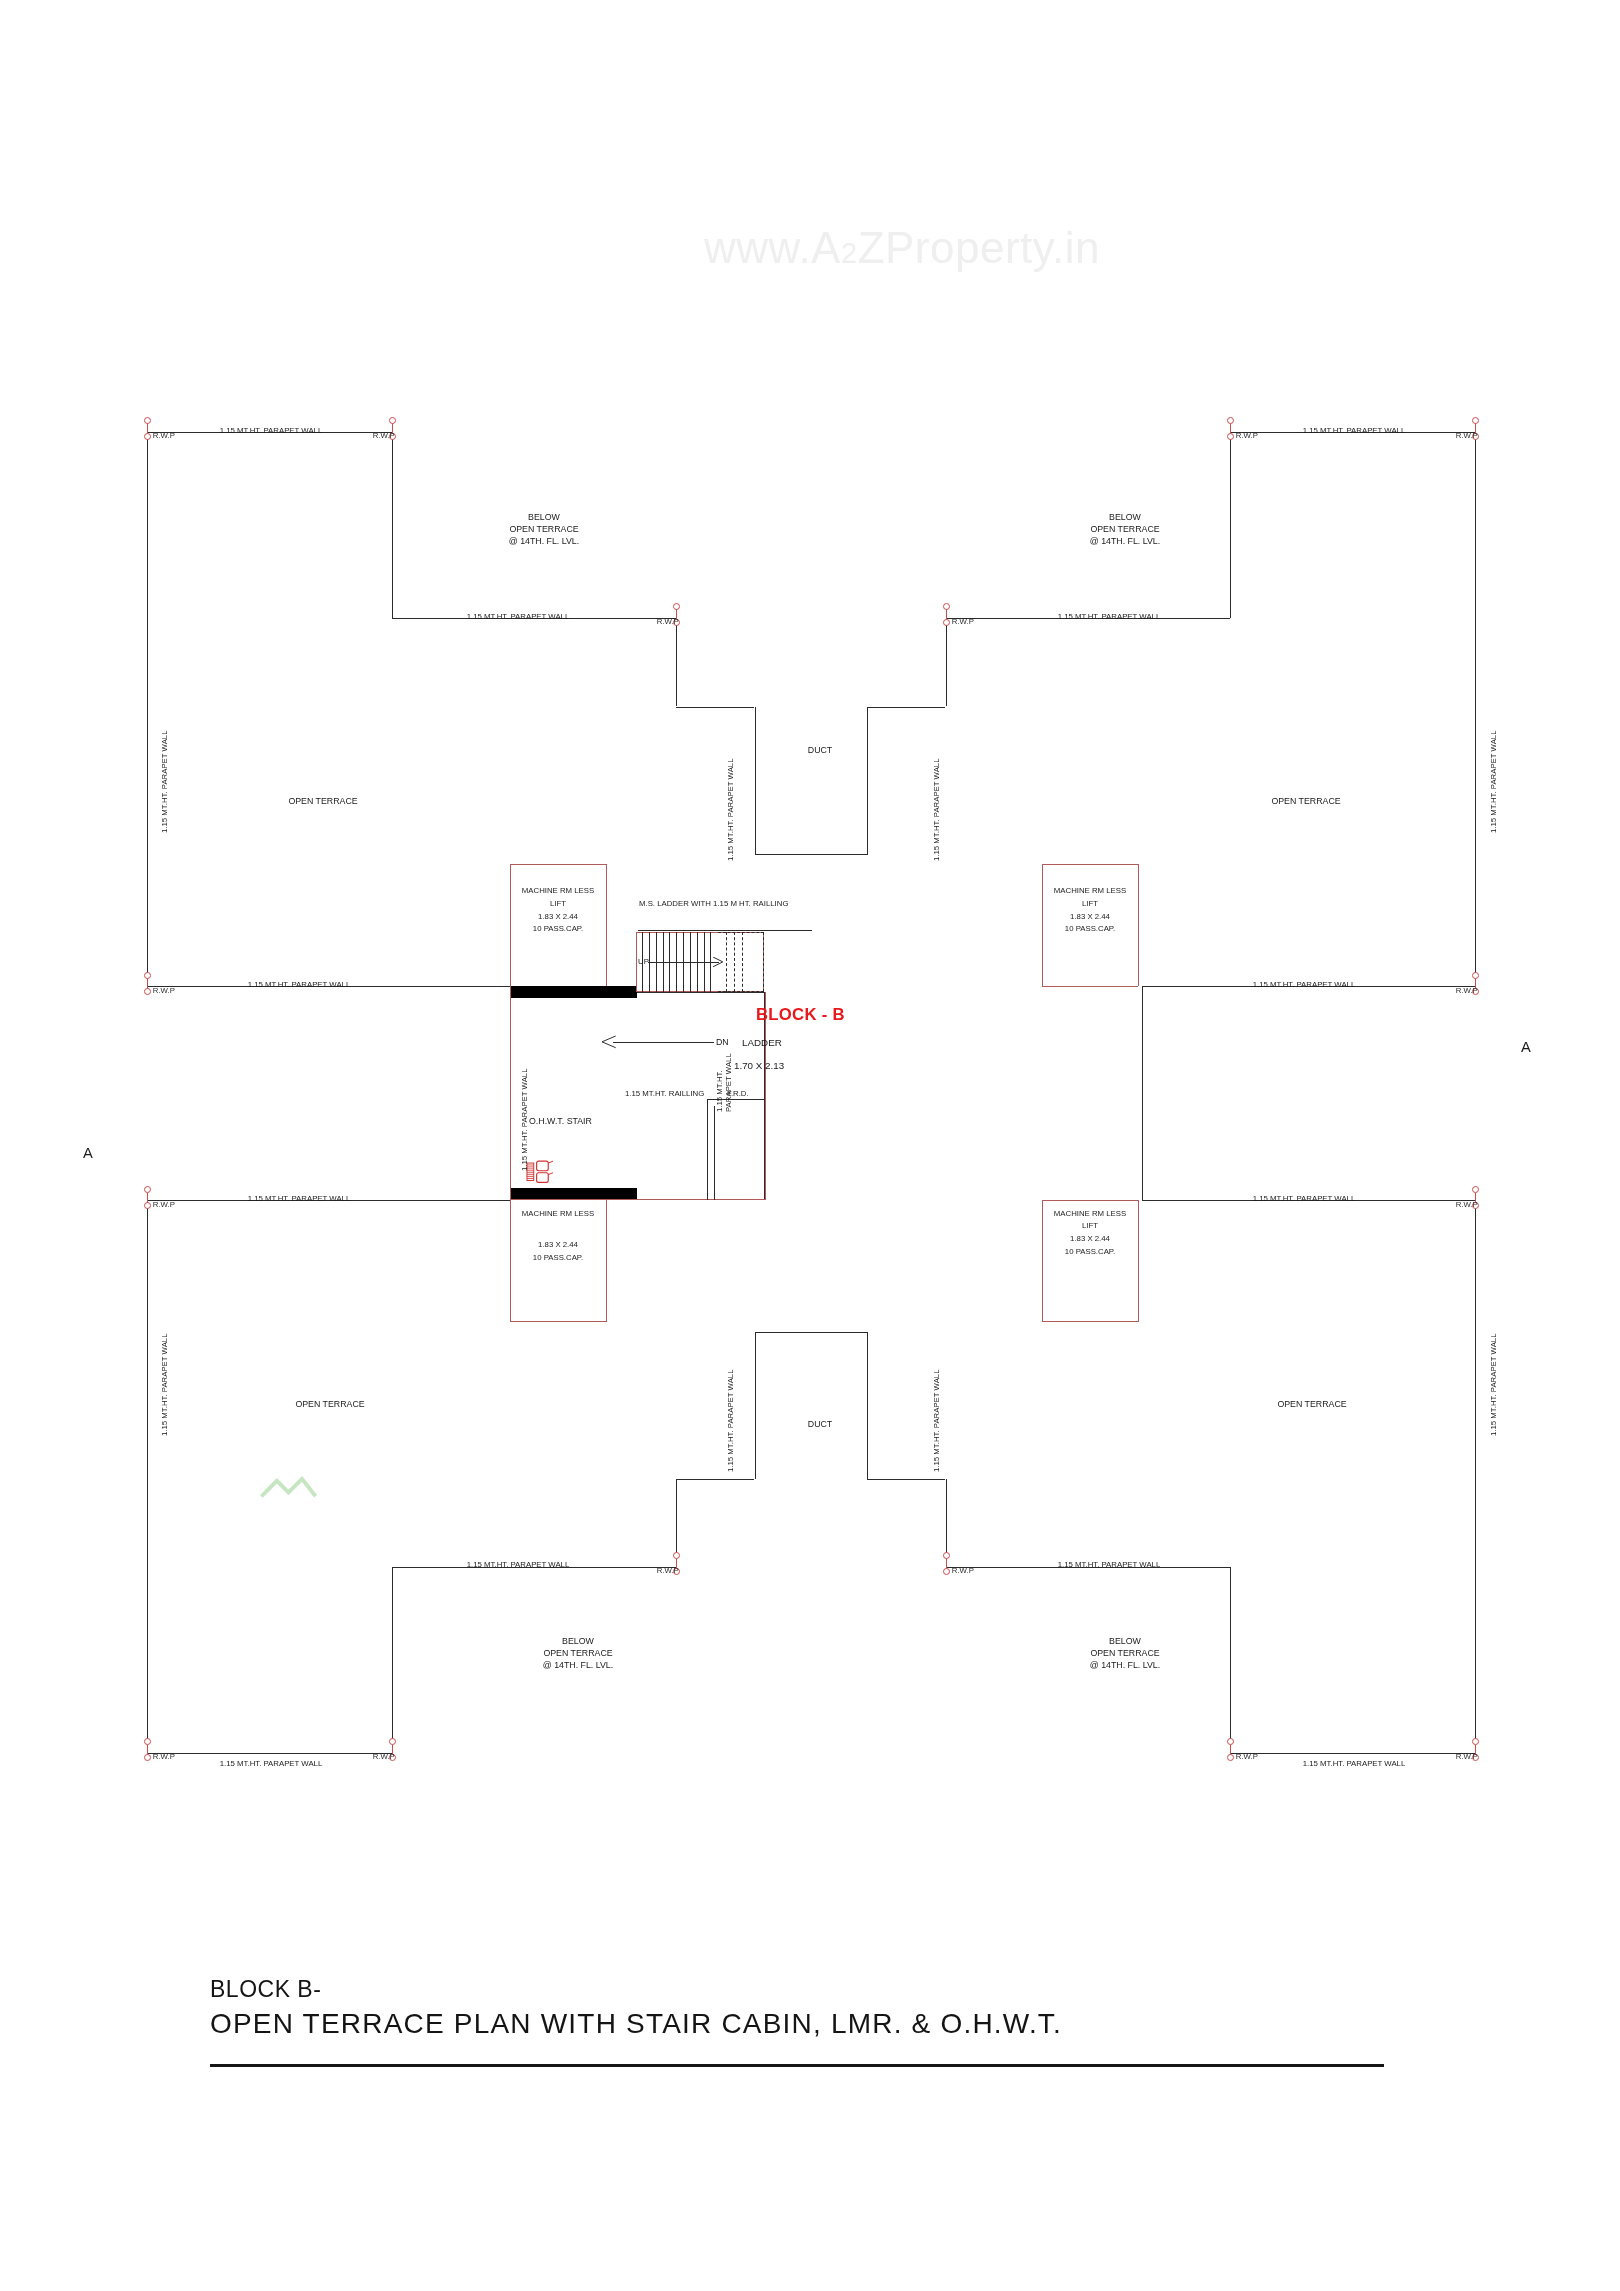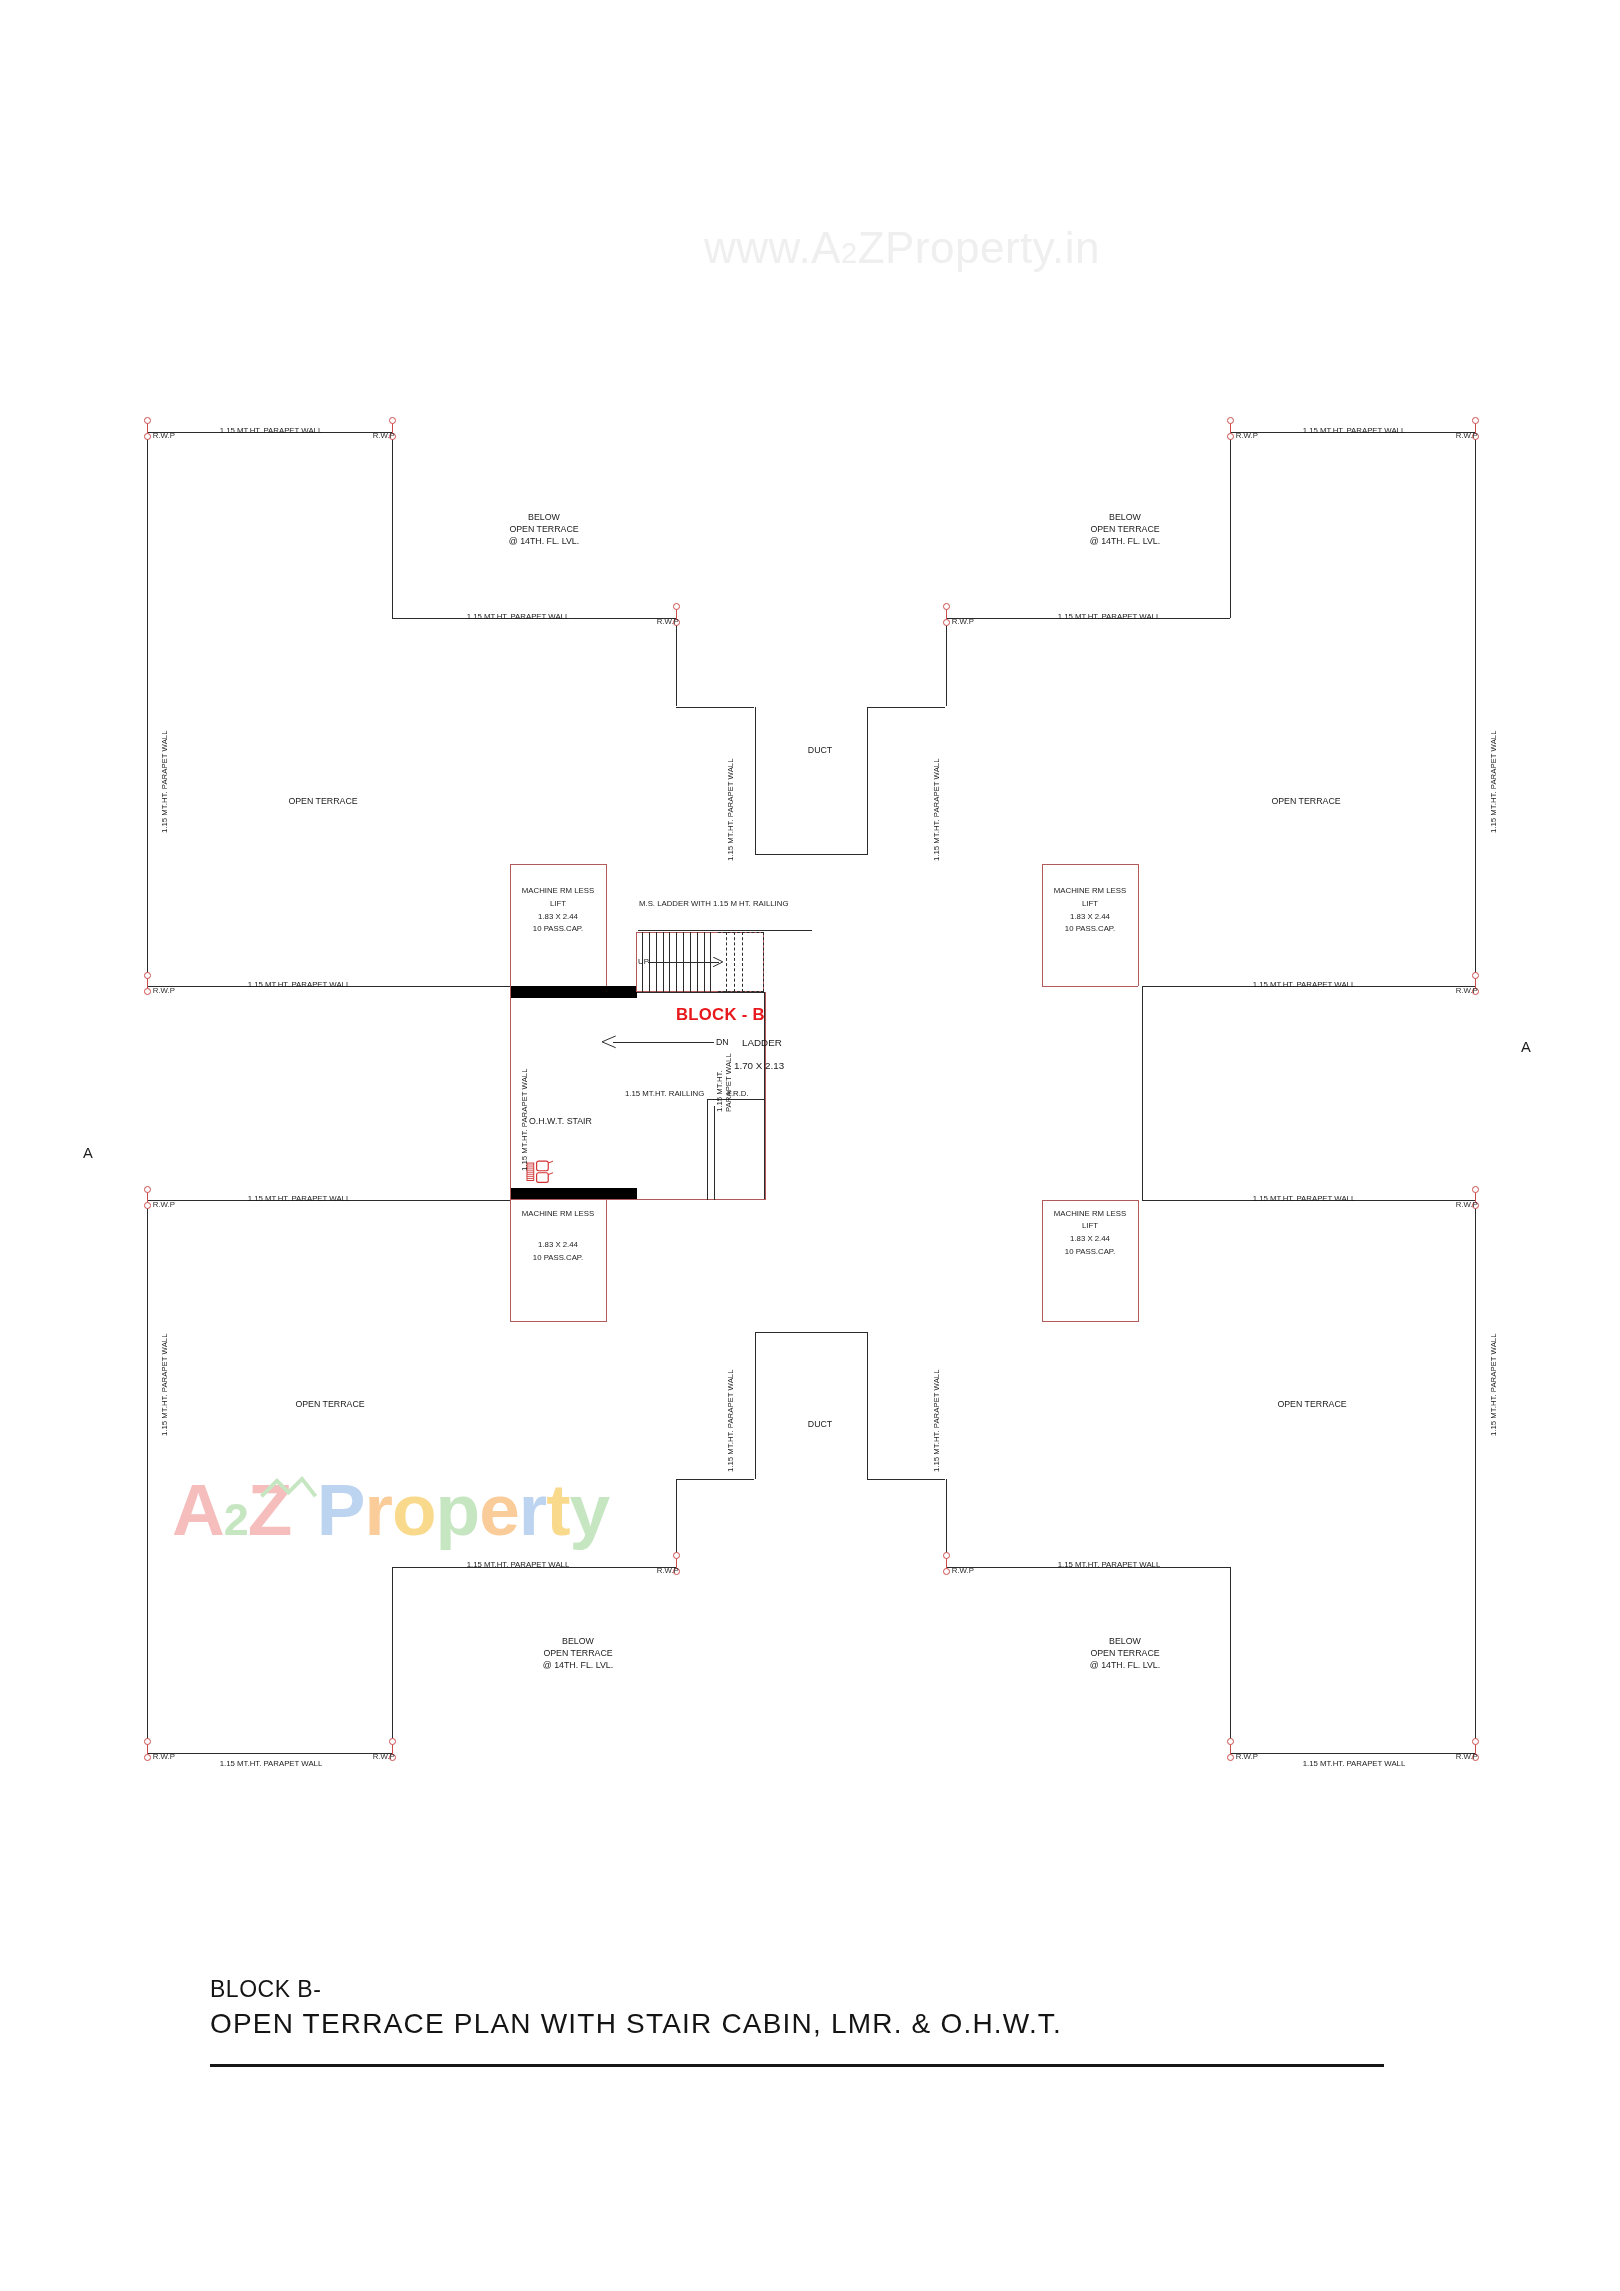--- a/index.html
+++ b/index.html
@@ -233,21 +233,20 @@
     color: #1a1a1a;
   }
 </style>
 </head>
 <body>
 
 <div id="sheet">
 
   <div class="wm-url"><span>www.A</span><sub>2</sub><span>ZProperty.in</span></div>
 
-  <div class="wm-logo"><span class="c1">A</span><sub class="c2">2</sub><span class="c3">Z</span><span style="display:inline-block;width:25.5px"></span><span class="c4">P</span><span class="c5">r</span><span class="c6">o</span><span class="c7">p</span><span class="c8">e</span><span class="c9">r</span><span class="c10">t</span><span class="c7">y</span></div>
   <svg class="wm-roof" viewBox="0 0 64 30">
     <path d="M4 22 L20 6 L32 18 L46 4 L60 22" fill="none" stroke="#c6e6c2" stroke-width="4"></path>
   </svg>
 
   <div class="ln h" style="left:147px; top:432px; width:245px;"></div>
   <div class="ln v" style="left:147px; top:432px; height:554px;"></div>
   <div class="ln v" style="left:392px; top:432px; height:186px;"></div>
   <div class="ln h" style="left:392px; top:618px; width:284px;"></div>
   <div class="ln v" style="left:676px; top:618px; height:88px;"></div>
   <div class="ln h" style="left:676px; top:707px; width:78px;"></div>
@@ -326,21 +325,21 @@
   <div class="t tiny" style="left:638px; top:956px;">UP</div>
   <div class="t tiny" style="left:639px; top:898px;">M.S. LADDER WITH 1.15 M HT. RAILLING</div>
   <div class="ln h" style="left:638px; top:930px; width:174px;"></div>
 
   <div class="ln h" style="left:613px; top:1042px; width:101px;"></div>
   <svg class="arrow-dn" style="left:601px; top:1035px; width:15.7px;" viewBox="0 0 16 14">
     <path d="M15 1 L1 7 L15 13" fill="none" stroke="#2b2b2b" stroke-width="1"></path>
   </svg>
   <div class="t sm" style="left:716px; top:1037px;">DN</div>
 
-  <div class="t blockb" style="left:676px; top:1009px;">BLOCK - B</div>
+  <div class="t blockb" style="left:756px; top:1009px;">BLOCK - B</div>
 
   <div class="t" style="left:742px; top:1037px;">LADDER</div>
   <div class="t" style="left:734px; top:1060px;">1.70 X 2.13</div>
 
   <div class="t tiny" style="left:625px; top:1088px;">1.15 MT.HT. RAILLING</div>
   <div class="t tiny" style="left:727px; top:1088px;">F.R.D.</div>
   <div class="t sm" style="left:529px; top:1116px;">O.H.W.T. STAIR</div>
 
   <svg class="ohwt-icon" style="left:526px; top:1159px;" viewBox="0 0 30 26">
     <rect x="1" y="4" width="7" height="18" fill="none" stroke="#d03030" stroke-width="1"></rect>

